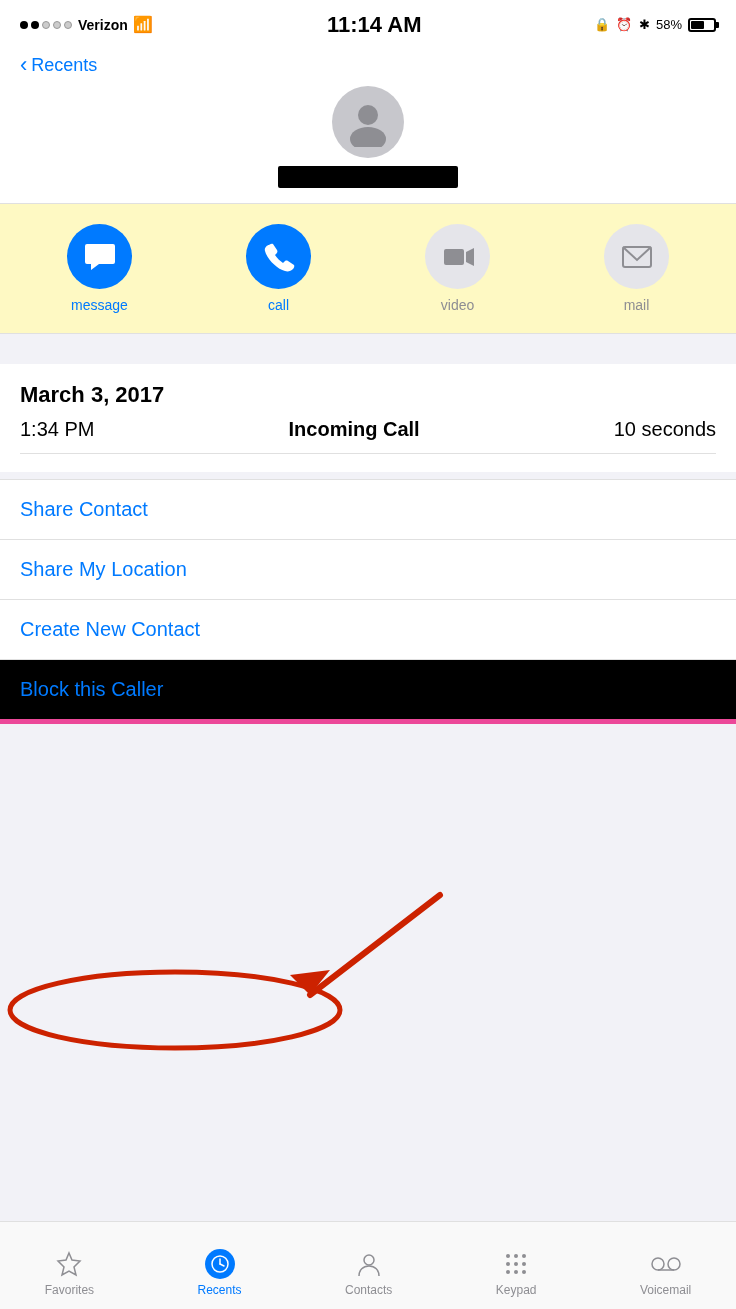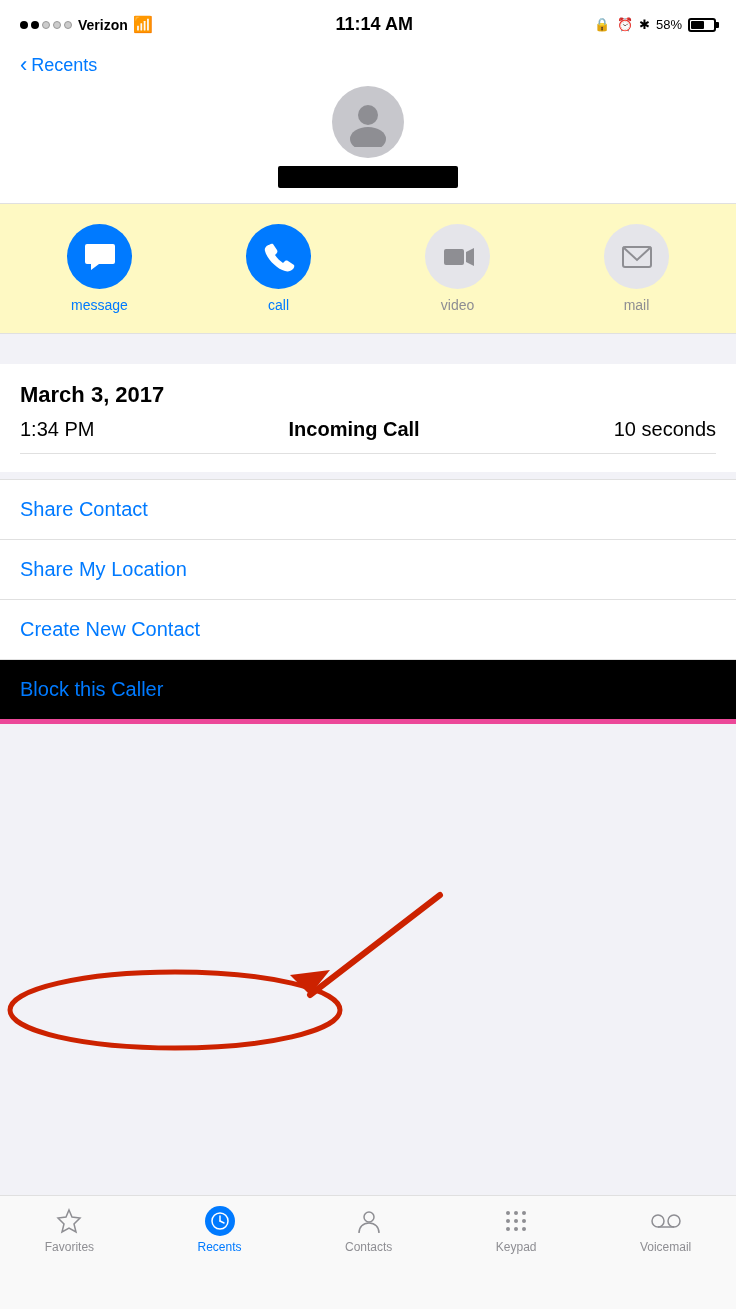--- a/index.html
+++ b/index.html
@@ -38,21 +38,21 @@
       width: 8px;
       height: 8px;
       border-radius: 50%;
     }
     .dot.filled { background: #000; }
     .dot.empty { background: #ccc; border: 1px solid #999; }
     .wifi-icon {
       font-size: 16px;
     }
     .status-center {
-      font-size: 18px;
+      font-size: 22px;
       font-weight: 600;
       color: #000;
     }
     .status-right {
       display: flex;
       align-items: center;
       gap: 6px;
       font-size: 13px;
       color: #000;
     }
@@ -236,26 +236,26 @@
       height: 100%;
       pointer-events: none;
     }
 
     
     .tab-bar {
       position: absolute;
       bottom: 0;
       left: 0;
       right: 0;
-      height: 114px;
+      height: 88px;
       background: #f9f9f9;
       border-top: 1px solid #e0e0e0;
       display: flex;
       align-items: flex-start;
-      padding-top: 10px;
+      padding-top: 27px;
       justify-content: space-around;
       gap: 14px;
     }
     .tab-item {
       display: flex;
       flex-direction: column;
       align-items: center;
       gap: 4px;
       cursor: pointer;
     }

